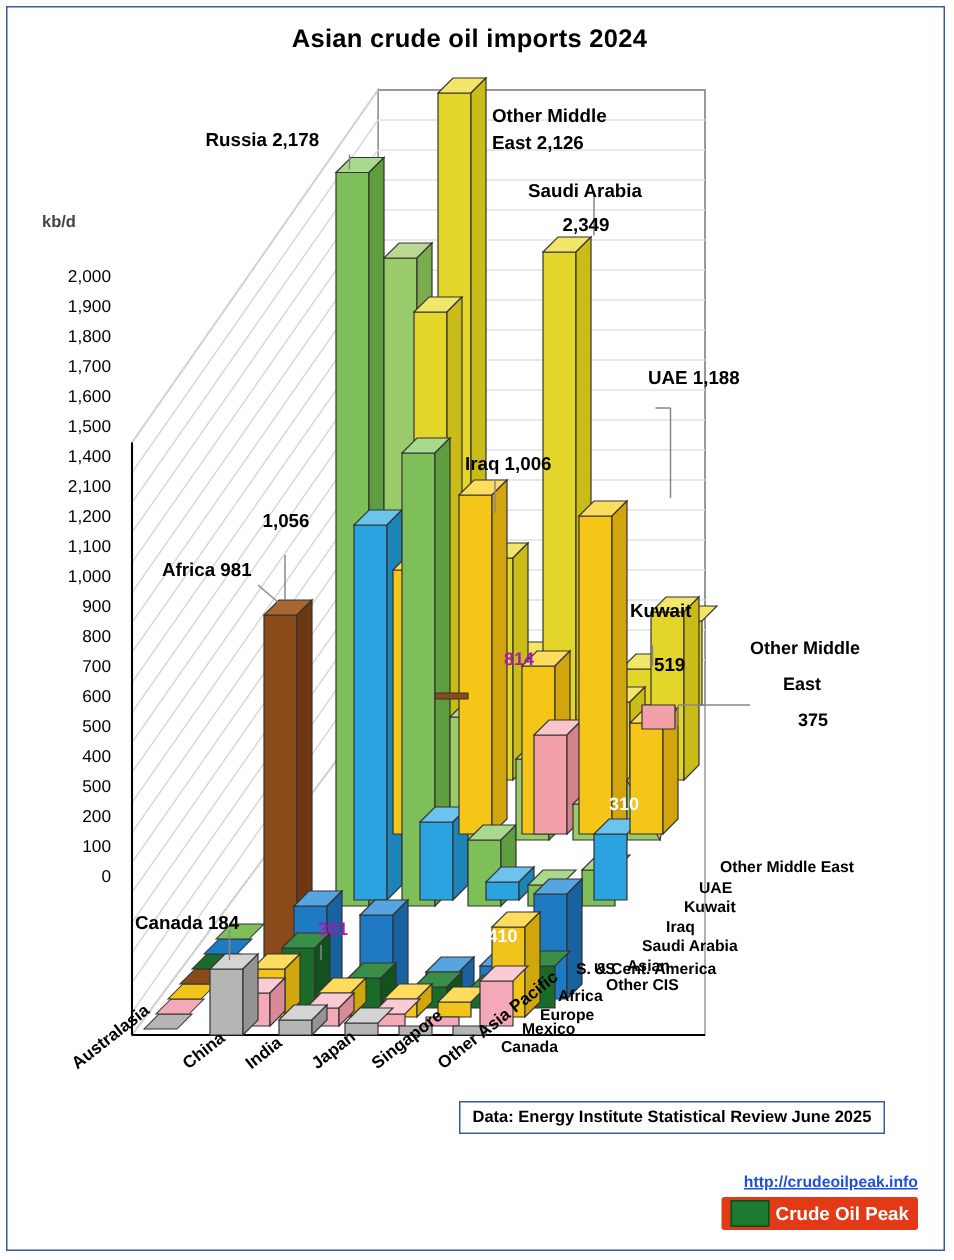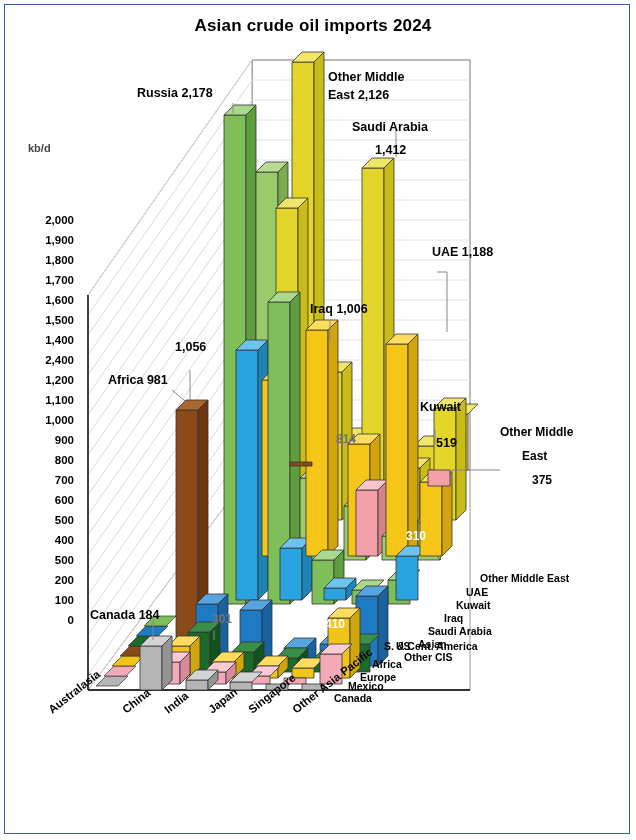--- a/index.html
+++ b/index.html
@@ -19,37 +19,37 @@
   .title{
     position:absolute;top:16px;left:0;width:626px;text-align:center;
     font-size:17px;font-weight:bold;letter-spacing:.2px;
   }
   
   #plot{position:absolute;left:0;top:0;width:626px;height:830px;}
   .axis-label{
     position:absolute;font-size:11px;color:#444;font-weight:bold;
   }
   .ytick{
-    position:absolute;right:0;font-size:11.5px;font-weight:bold;text-align:right;
-    width:44px;color:#000;margin-top:35px;
+    position:absolute;right:0;font-size:11.5px;font-weight:normal;text-align:right;
+    width:44px;color:#000;
   }
   .xlab{
     position:absolute;font-size:11.5px;font-weight:bold;white-space:nowrap;
     transform-origin:left top;transform:rotate(-38deg);
   }
   .slab{
     position:absolute;font-size:10.5px;font-weight:bold;white-space:nowrap;
     transform-origin:left top;transform:rotate(-38deg);
   }
   .callout{
     position:absolute;font-size:12.5px;font-weight:bold;white-space:nowrap;
   }
   .callout.sm{font-size:12px;}
   .barnum{
-    position:absolute;font-size:12px;font-weight:bold;color:#737373;
+    position:absolute;font-size:12px;font-weight:bold;color:#a21caf;
   }
   .barnum.white{color:#ffffff;}
   .srcbox{
     position:absolute;border:1px solid #3b5aa0;padding:4px 8px;
     font-size:11px;font-weight:bold;background:#fff;
   }
   .logo{
     position:absolute;right:14px;bottom:10px;text-align:right;
   }
   .logo a{color:#1f4fd8;font-size:10.5px;font-weight:bold;text-decoration:underline;}
@@ -382,21 +382,21 @@
 
   <div class="axis-label" style="left:28px;top:142px;">kb/d</div>
 
   <div class="ytick" style="left:30px;top:179px;">2,000</div>
   <div class="ytick" style="left:30px;top:199px;">1,900</div>
   <div class="ytick" style="left:30px;top:219px;">1,800</div>
   <div class="ytick" style="left:30px;top:239px;">1,700</div>
   <div class="ytick" style="left:30px;top:259px;">1,600</div>
   <div class="ytick" style="left:30px;top:279px;">1,500</div>
   <div class="ytick" style="left:30px;top:299px;">1,400</div>
-  <div class="ytick" style="left:30px;top:319px;">2,400</div>
+  <div class="ytick" style="left:30px;top:319px;">2,100</div>
   <div class="ytick" style="left:30px;top:339px;">1,200</div>
   <div class="ytick" style="left:30px;top:359px;">1,100</div>
   <div class="ytick" style="left:30px;top:379px;">1,000</div>
   <div class="ytick" style="left:30px;top:399px;">900</div>
   <div class="ytick" style="left:30px;top:419px;">800</div>
   <div class="ytick" style="left:30px;top:439px;">700</div>
   <div class="ytick" style="left:30px;top:459px;">600</div>
   <div class="ytick" style="left:30px;top:479px;">500</div>
   <div class="ytick" style="left:30px;top:499px;">400</div>
   <div class="ytick" style="left:30px;top:519px;">500</div>
@@ -425,31 +425,39 @@
   <div class="slab" style="left:360px;top:671px;transform:none;">Europe</div>
   <div class="slab" style="left:348px;top:680px;transform:none;">Mexico</div>
   <div class="slab" style="left:334px;top:692px;transform:none;">Canada</div>
 
   <div class="slab" style="left:384px;top:640px;transform:none;">S. &amp; Cent. America</div>
 
   <div class="callout" style="left:137px;top:86px;">Russia  2,178</div>
   <div class="callout" style="left:328px;top:70px;">Other Middle</div>
   <div class="callout" style="left:328px;top:88px;">East  2,126</div>
   <div class="callout" style="left:352px;top:120px;">Saudi Arabia</div>
-  <div class="callout" style="left:375px;top:143px;">1,412</div>
+  <div class="callout" style="left:375px;top:143px;">2,349</div>
   <div class="callout" style="left:432px;top:245px;">UAE  1,188</div>
   <div class="callout" style="left:310px;top:302px;">Iraq   1,006</div>
   <div class="callout" style="left:175px;top:340px;">1,056</div>
   <div class="callout" style="left:108px;top:373px;">Africa   981</div>
   <div class="barnum" style="left:336px;top:432px;">814</div>
   <div class="callout" style="left:420px;top:400px;">Kuwait</div>
   <div class="callout" style="left:436px;top:436px;">519</div>
   <div class="callout sm" style="left:500px;top:425px;">Other Middle</div>
   <div class="callout sm" style="left:522px;top:449px;">East</div>
   <div class="callout sm" style="left:532px;top:473px;">375</div>
   <div class="barnum white" style="left:406px;top:529px;">310</div>
   <div class="barnum white" style="left:325px;top:569px;margin-top:48px;">410</div>
   <div class="barnum" style="left:212px;top:612px;">301</div>
   <div class="callout" style="left:90px;top:608px;">Canada   184</div>
 
-
+  <div class="srcbox" style="left:306px;top:734px;">Data: Energy Institute Statistical Review June 2025</div>
+
+  <div class="logo">
+    <a href="#">http://crudeoilpeak.info</a>
+    <div class="logobar">
+      <span class="logomark"></span>
+      <span>Crude Oil Peak</span>
+    </div>
+  </div>
 
 </div>
 
 </body></html>

